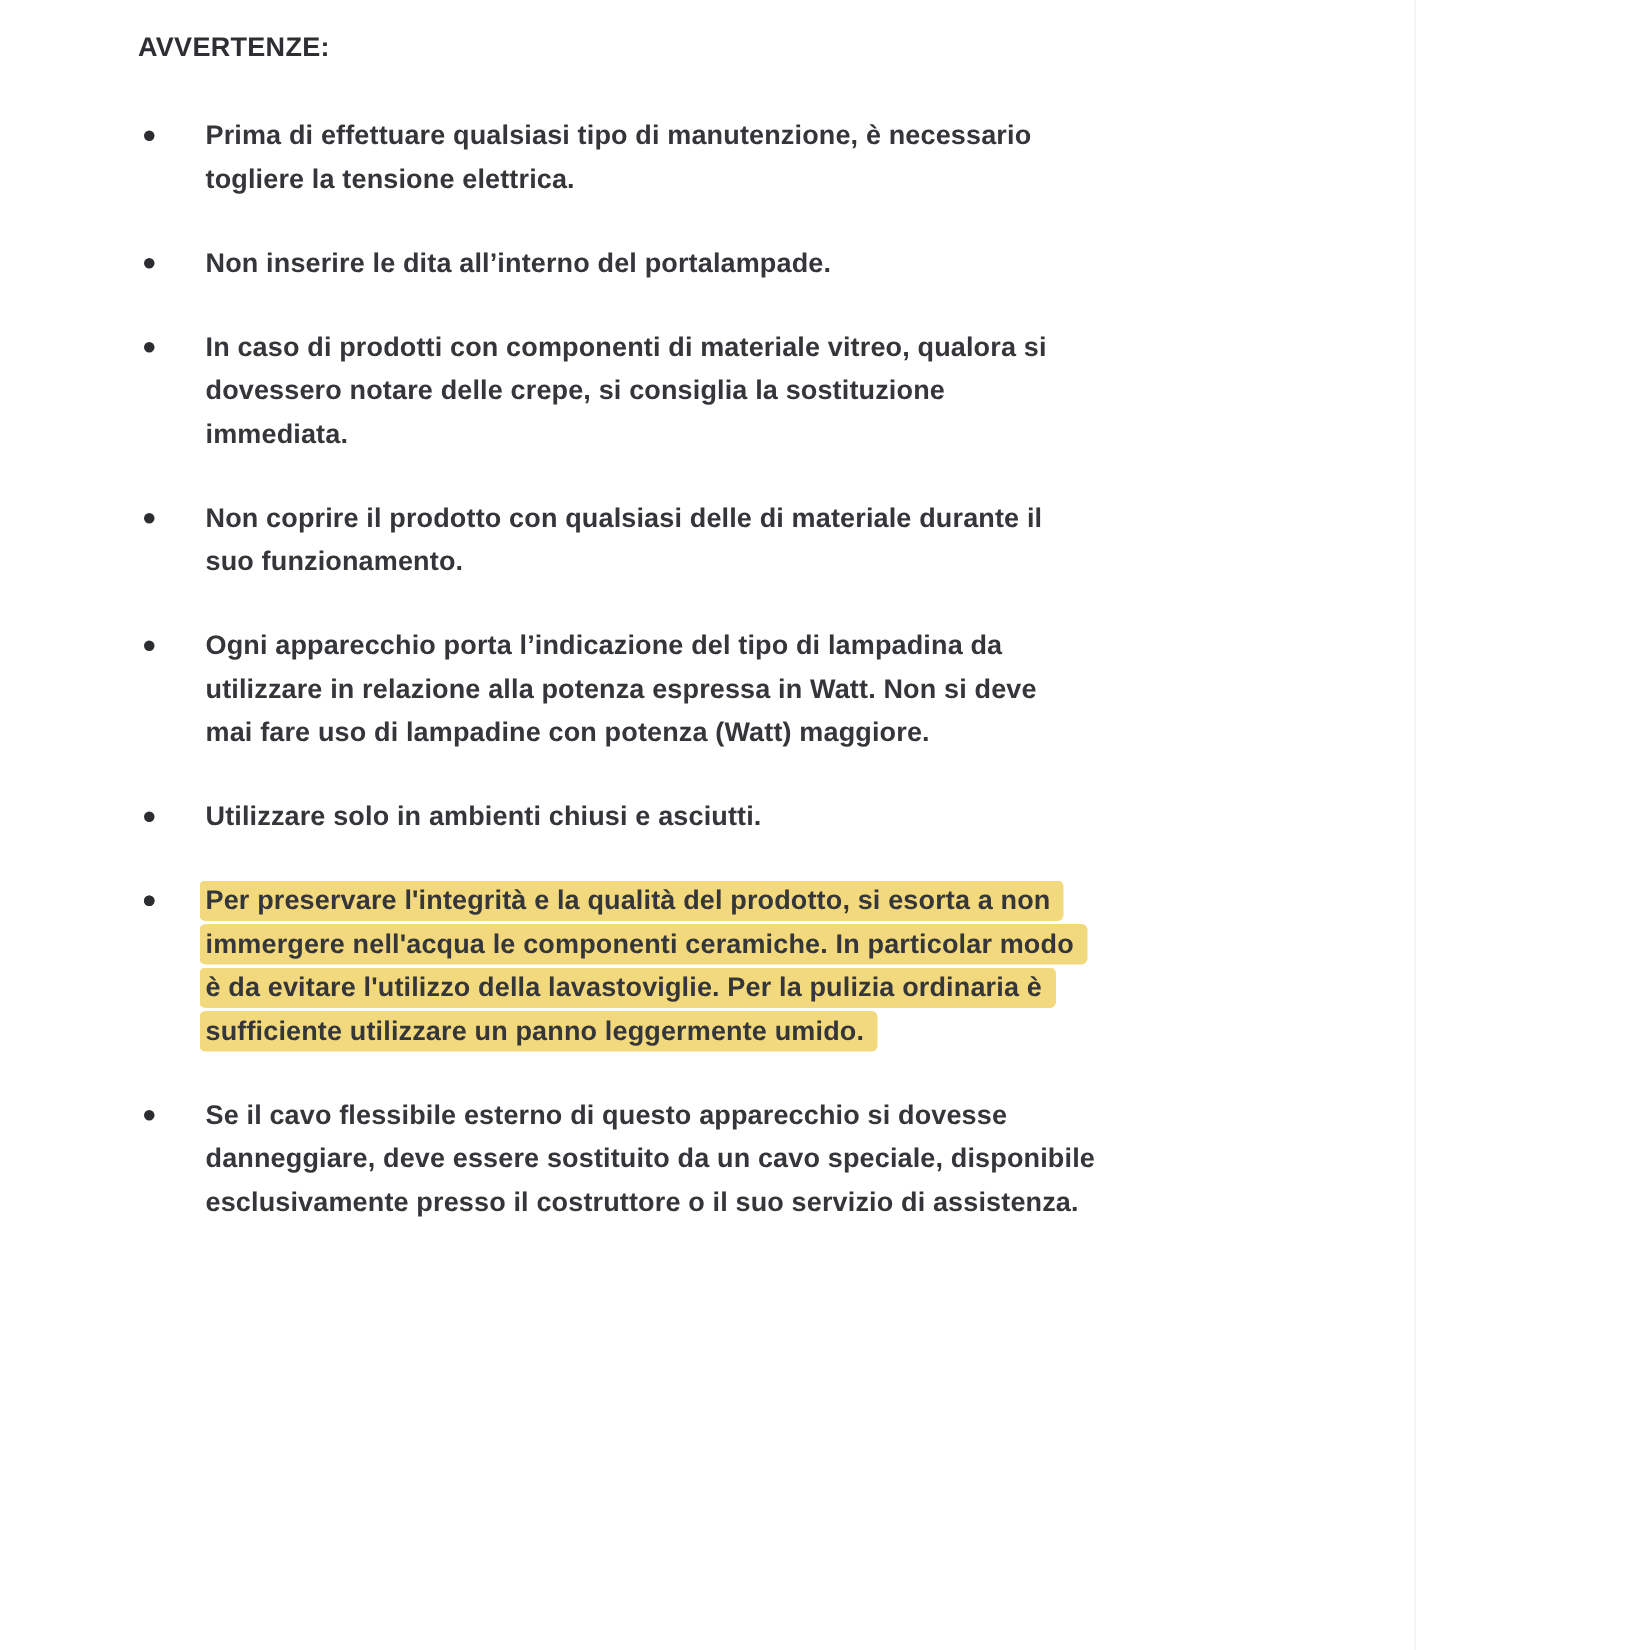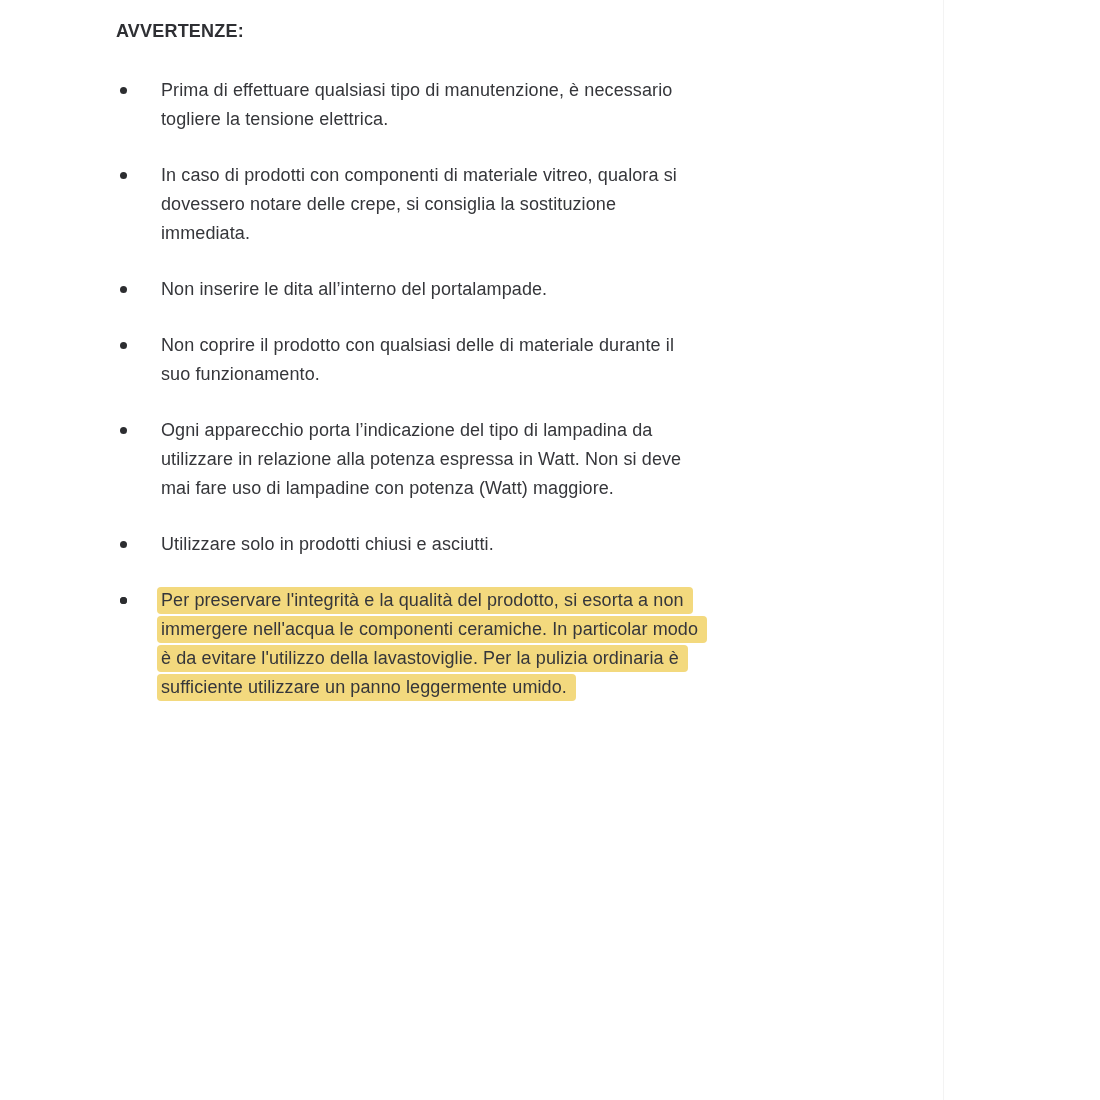--- a/index.html
+++ b/index.html
@@ -10,21 +10,21 @@
   * { margin: 0; padding: 0; box-sizing: border-box; }
   html, body {
     width: 1100px; height: 1100px;
     background: #ffffff;
     font-family: "Liberation Sans", sans-serif;
   }
   .page {
     position: relative;
     width: 1100px; height: 1100px;
     background: #ffffff;
-    padding: 20px 0 0 116px;
+    padding: 20px 0 0 92px;
     overflow: hidden;
     border-radius: 17px;
   }
   .scan-edge {
     position: absolute;
     left: 943px; top: 0;
     width: 1px; height: 1100px;
     background: #f3f3f3;
   }
   .doc-title {
@@ -49,21 +49,21 @@
     left: 4px; top: 11px;
     width: 7px; height: 7px;
     border-radius: 50%;
     background: #2c2d30;
   }
   .txt {
     display: inline;
     white-space: pre-line;
     font-size: 18px;
     line-height: 29px;
-    font-weight: 400;
+    font-weight: 700;
     letter-spacing: 0.1px;
     color: var(--text);
   }
   .txt.hl {
     background: var(--highlight);
     padding: 3px 9px 4px 4px;
     margin-left: -4px;
     border-radius: 4px;
     -webkit-box-decoration-break: clone;
     box-decoration-break: clone;
@@ -79,47 +79,53 @@
   <h1 class="doc-title">AVVERTENZE:</h1>
 
   <ul class="warnings">
     <li>
       <span class="dot"></span>
       <span class="txt">Prima di effettuare qualsiasi tipo di manutenzione, è necessario
 togliere la tensione elettrica.</span>
     </li>
     <li>
       <span class="dot"></span>
+      <span class="txt">Non inserire le dita all’interno del portalampade.</span>
+    </li>
+    <li>
+      <span class="dot"></span>
       <span class="txt">In caso di prodotti con componenti di materiale vitreo, qualora si
 dovessero notare delle crepe, si consiglia la sostituzione
 immediata.</span>
-    </li>
-    <li>
-      <span class="dot"></span>
-      <span class="txt">Non inserire le dita all’interno del portalampade.</span>
     </li>
     <li>
       <span class="dot"></span>
       <span class="txt">Non coprire il prodotto con qualsiasi delle di materiale durante il
 suo funzionamento.</span>
     </li>
     <li>
       <span class="dot"></span>
       <span class="txt">Ogni apparecchio porta l’indicazione del tipo di lampadina da
 utilizzare in relazione alla potenza espressa in Watt. Non si deve
 mai fare uso di lampadine con potenza (Watt) maggiore.</span>
     </li>
     <li>
       <span class="dot"></span>
-      <span class="txt">Utilizzare solo in prodotti chiusi e asciutti.</span>
+      <span class="txt">Utilizzare solo in ambienti chiusi e asciutti.</span>
     </li>
     <li>
       <span class="dot"></span>
     </li>
     <li>
       <span class="dot"></span>
       <span class="txt hl">Per preservare l'integrità e la qualità del prodotto, si esorta a non
 immergere nell'acqua le componenti ceramiche. In particolar modo
 è da evitare l'utilizzo della lavastoviglie. Per la pulizia ordinaria è
 sufficiente utilizzare un panno leggermente umido.</span>
     </li>
+    <li>
+      <span class="dot"></span>
+      <span class="txt">Se il cavo flessibile esterno di questo apparecchio si dovesse
+danneggiare, deve essere sostituito da un cavo speciale, disponibile
+esclusivamente presso il costruttore o il suo servizio di assistenza.</span>
+    </li>
   </ul>
 </div>
 
 </body></html>

